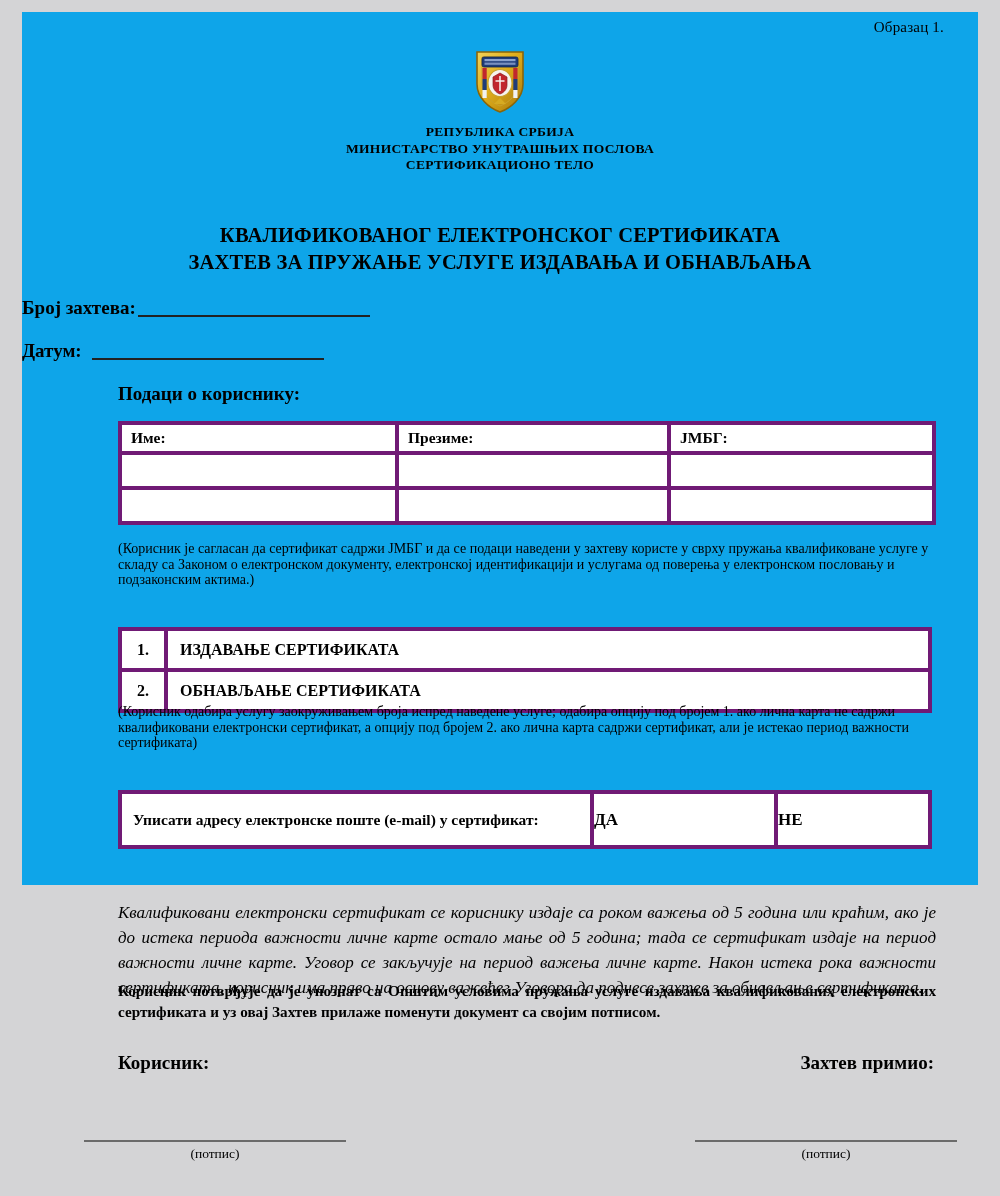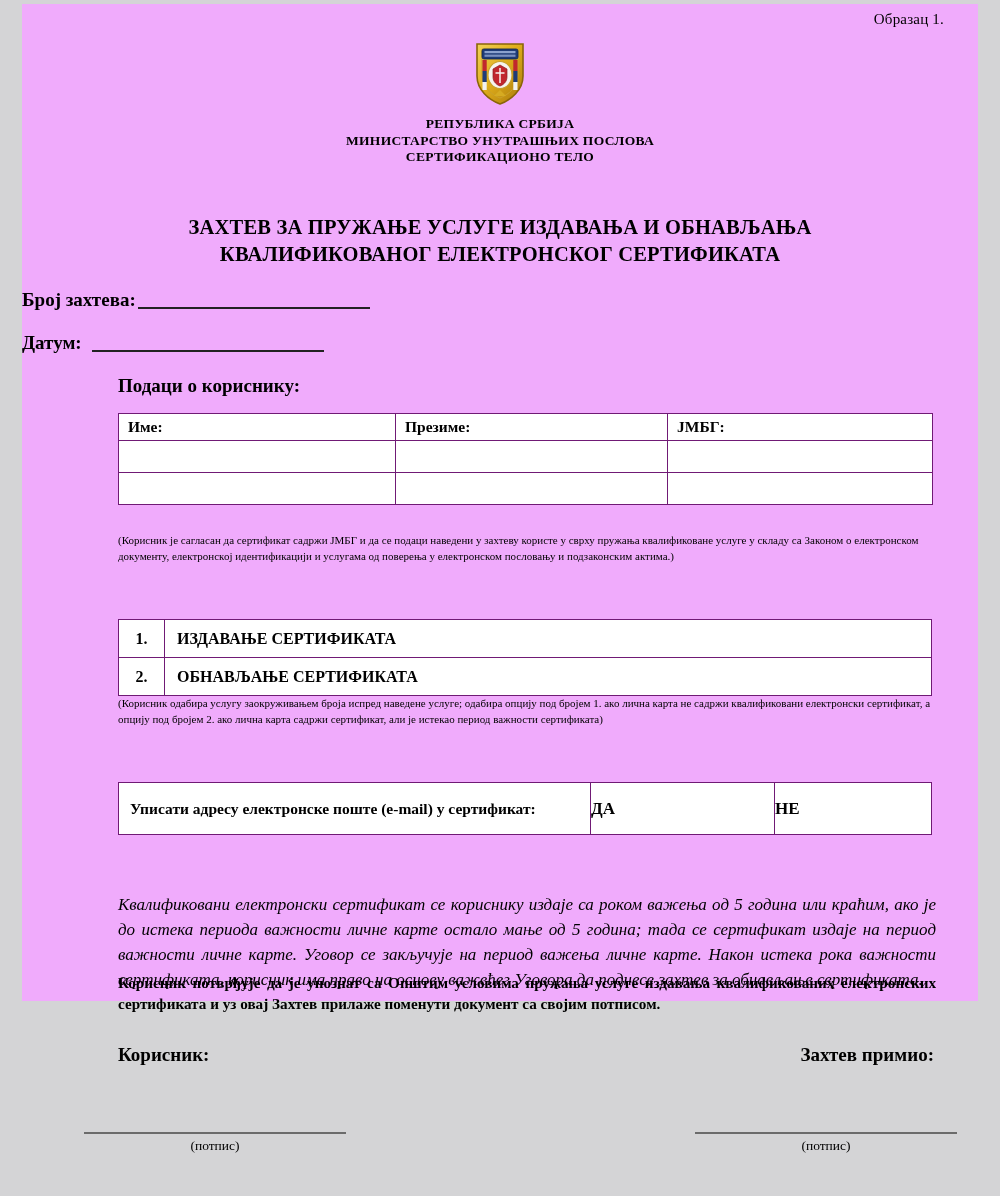--- a/index.html
+++ b/index.html
@@ -11,24 +11,24 @@
     width: 1000px;
     height: 1196px;
     font-family: "Liberation Serif", "DejaVu Serif", serif;
     color: #000;
     overflow: hidden;
   }
 
   .page {
     position: absolute;
     left: 22px;
-    top: 4px;
+    top: 12px;
     width: 956px;
-    height: 997px;
-    background: #f0abfc;
+    height: 873px;
+    background: #0ea5e9;
     box-sizing: border-box;
   }
 
   
   .form-no {
     position: absolute;
     right: 34px;
     top: 6px;
     font-size: 15px;
     line-height: 18px;
@@ -103,21 +103,21 @@
   .sec-podaci { top: 371px; }
 
   
   table.grid {
     position: absolute;
     border-collapse: collapse;
     table-layout: fixed;
     background: #fff;
   }
   table.grid td {
-    border: 1px solid #701a75;
+    border: 4px solid #701a75;
     padding: 0;
     vertical-align: middle;
   }
 
   
   .tbl-user {
     left: 96px;
     top: 409px;
     width: 814px;
   }
@@ -129,21 +129,21 @@
   }
   .tbl-user td.inp {
     height: 31px;
   }
 
   
   .note {
     position: absolute;
     left: 96px;
     width: 818px;
-    font-size: 11px;
+    font-size: 14px;
     line-height: 15.6px;
     text-align: left;
   }
   .note-1 { top: 529px; }
   .note-2 { top: 692px; }
   .note-3 { top: 833px; font-size: 13px; }
 
   
   .tbl-opts {
     left: 96px;
@@ -272,22 +272,22 @@
     </div>
   </div>
 
   <div class="org-lines">
     <div>РЕПУБЛИКА СРБИЈА</div>
     <div>МИНИСТАРСТВО УНУТРАШЊИХ ПОСЛОВА</div>
     <div>СЕРТИФИКАЦИОНО ТЕЛО</div>
   </div>
 
   <div class="doc-title">
+    <div>КВАЛИФИКОВАНОГ ЕЛЕКТРОНСКОГ СЕРТИФИКАТА</div>
     <div>ЗАХТЕВ ЗА ПРУЖАЊЕ УСЛУГЕ ИЗДАВАЊА И ОБНАВЉАЊА</div>
-    <div>КВАЛИФИКОВАНОГ ЕЛЕКТРОНСКОГ СЕРТИФИКАТА</div>
   </div>
 
   <div class="field-line fl-broj">
     <span class="lbl">Број захтева:</span><span class="rule"></span>
   </div>
 
   <div class="field-line fl-datum">
     <span class="lbl">Датум:</span><span class="rule"></span>
   </div>
 

